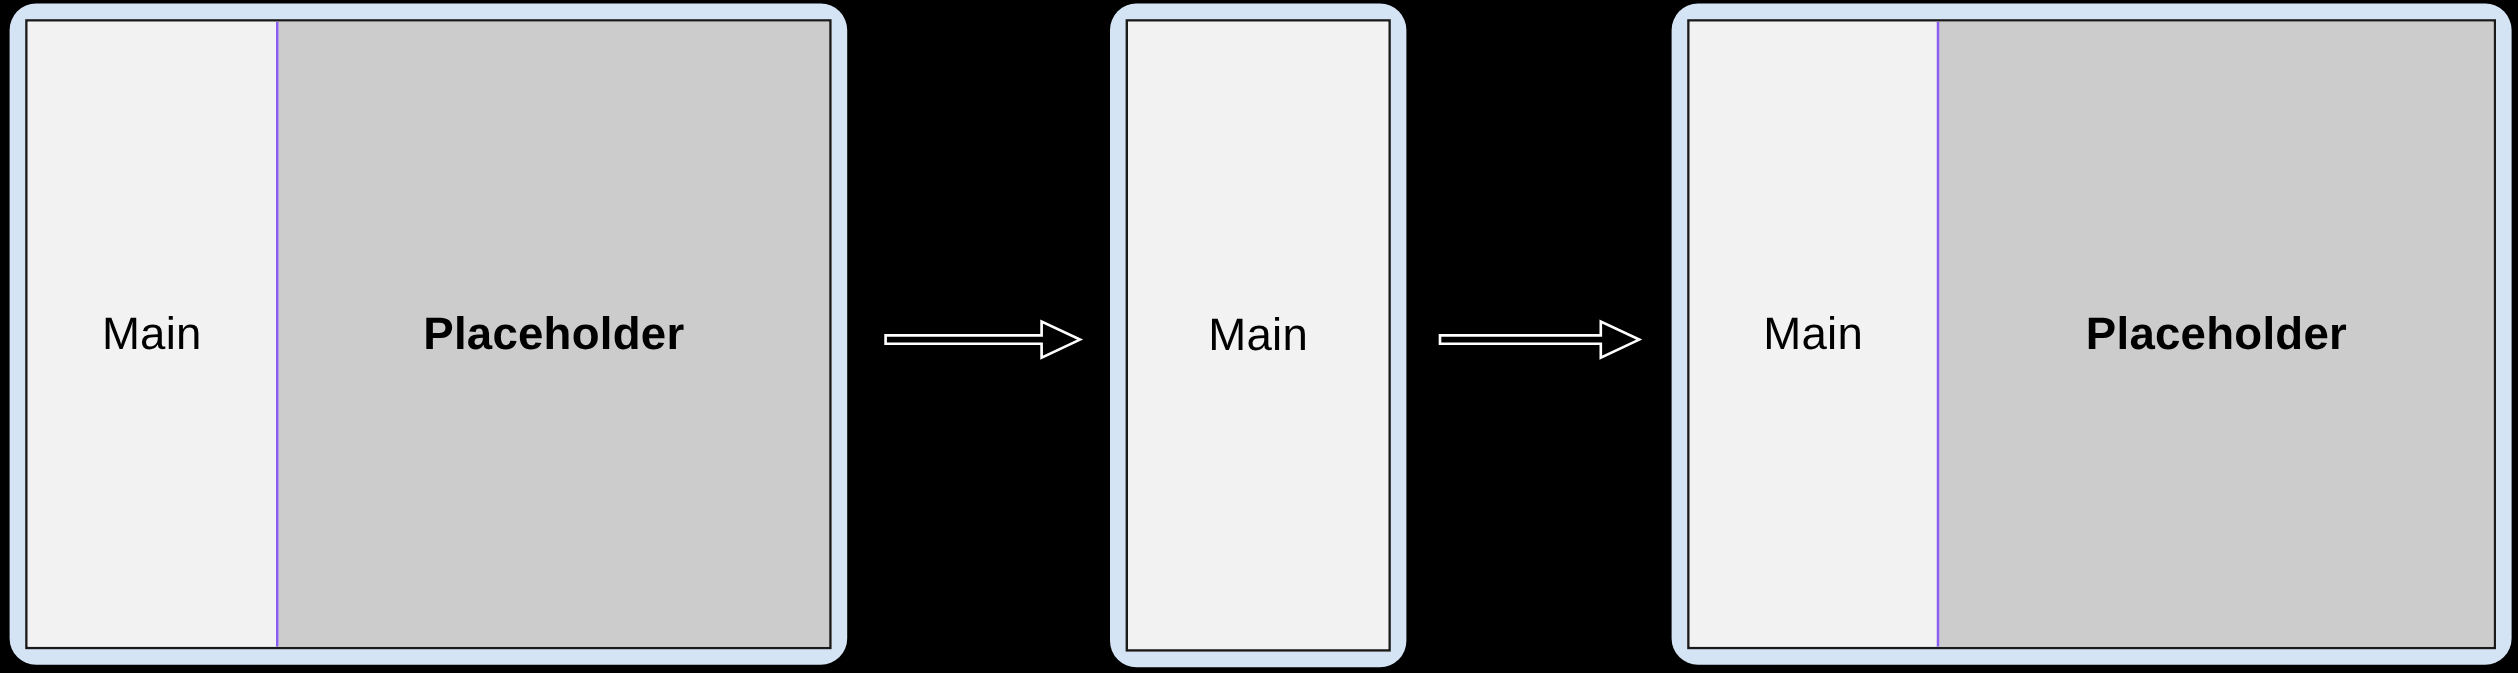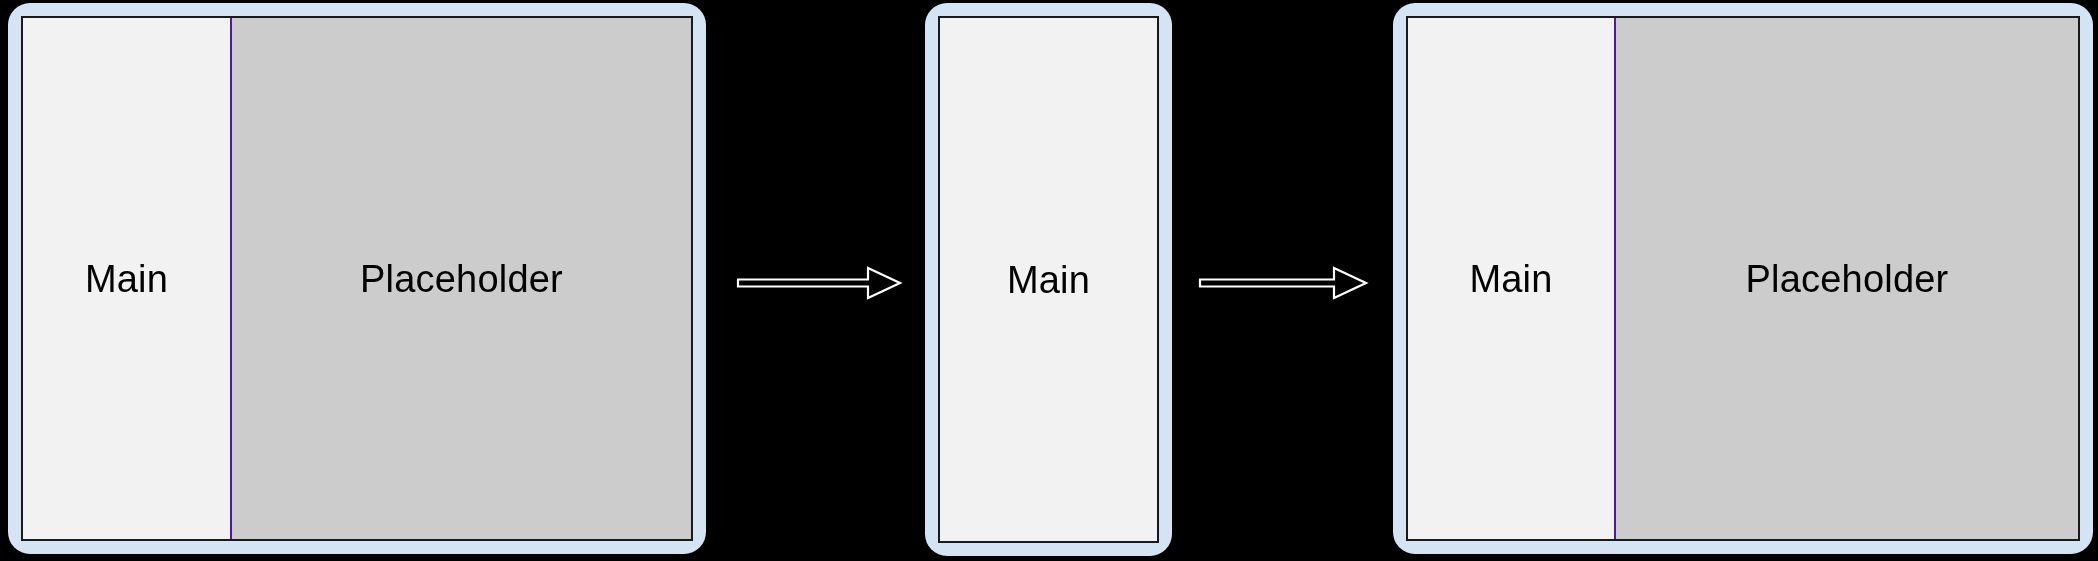--- a/index.html
+++ b/index.html
@@ -50,22 +50,23 @@
     align-items: center;
     justify-content: center;
     box-sizing: border-box;
     overflow: hidden;
   }
   .pane-main {
     background: #f2f2f2;
   }
   .pane-placeholder {
     background: #cccccc;
-    border-left: 2px solid #4c1d95;
+    border-left: 2px solid #8b5cf6;
     flex: 1 1 auto;
+    font-weight: bold;
   }
   .pane-label {
     font-family: "Liberation Sans", sans-serif;
     font-size: 38px;
     line-height: 1;
     color: #000000;
     white-space: nowrap;
     letter-spacing: 0.2px;
   }
 

